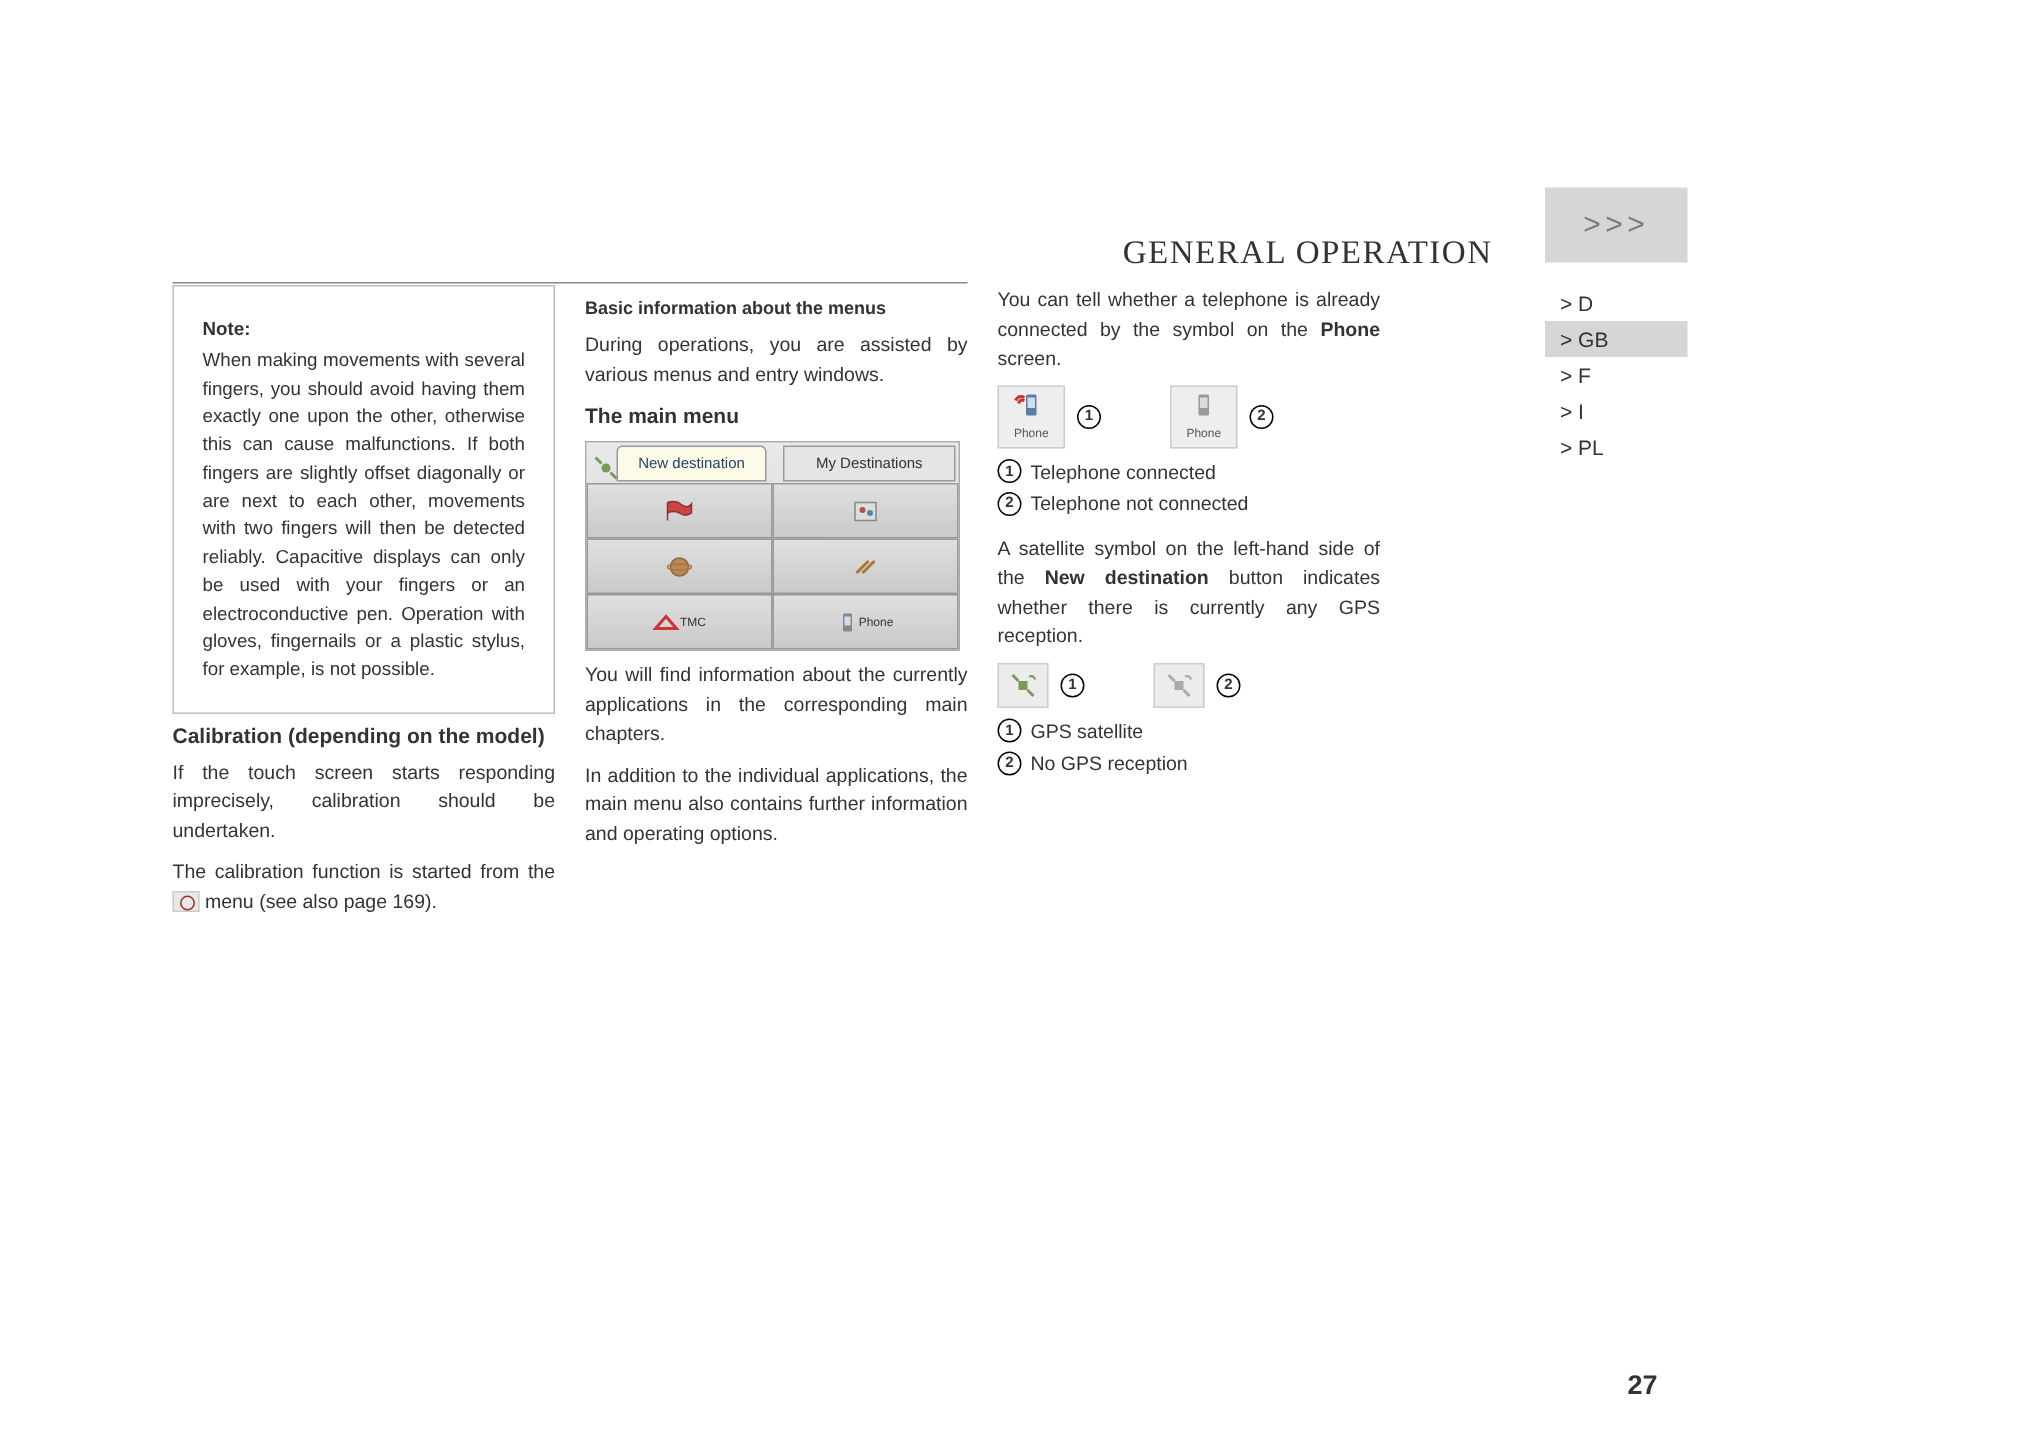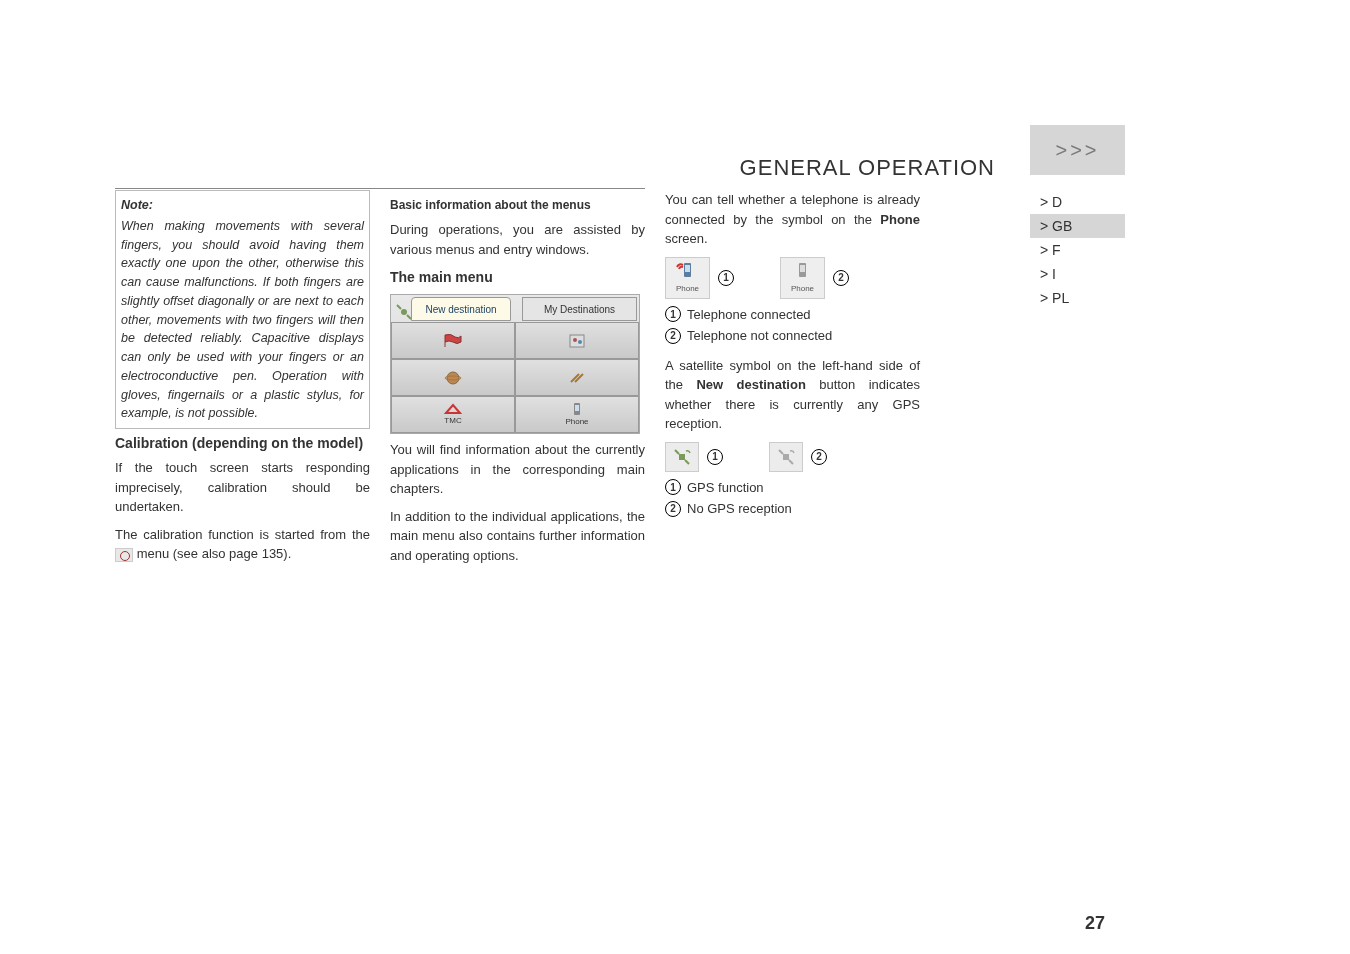--- a/index.html
+++ b/index.html
@@ -1,42 +1,42 @@
 <!DOCTYPE html>
 <html><head>
   <meta charset="utf-8">
   <style>
     * { margin: 0; padding: 0; box-sizing: border-box; }
     body { font-family: Arial, Helvetica, sans-serif; background: #fff; color: #333; width: 1350px; height: 954px; position: relative; }
     .page { width: 1120px; margin: 0 auto; position: relative; height: 954px; }
-    .header-title { position: absolute; top: 155px; right: 240px; font-size: 22px; letter-spacing: 1px; color: #333; }
+    .header-title { position: absolute; top: 155px; right: 240px; font-size: 22px; letter-spacing: 1px; color: #333; font-family: Liberation Serif, serif; }
     .header-arrows { position: absolute; top: 125px; right: 110px; width: 95px; height: 50px; background: #d6d6d6; display: flex; align-items: center; justify-content: center; color: #7a7a7a; font-size: 20px; letter-spacing: 3px; }
     .nav-right { position: absolute; top: 190px; right: 110px; width: 95px; }
     .nav-item { font-size: 14px; color: #333; padding: 4px 10px; }
     .nav-item.active { background: #d6d6d6; }
     .content { position: absolute; top: 190px; left: 0; width: 950px; display: flex; gap: 20px; }
     .col { width: 270px; font-size: 13px; line-height: 1.5; color: #333; }
     .col.col1 { width: 255px; }
     .col.col2 { width: 255px; }
     .col.col3 { width: 255px; }
     .divider-top { border-top: 1px solid #888; height: 1px; position: absolute; top: 188px; left: 0; width: 530px; }
-    .note-box { border: 1px solid #bbb; padding: 5px; font-size: 12.5px; text-align: justify; font-style: italic; }
+    .note-box { border: 1px solid #bbb; padding: 19px; font-size: 12.5px; text-align: justify; }
     .note-box b { font-weight: bold; display: block; margin-bottom: 2px; }
     h2 { font-size: 12px; font-weight: bold; margin-bottom: 6px; margin-top: 6px; }
     h3 { font-size: 14px; font-weight: bold; margin-bottom: 4px; margin-top: 4px; }
     .body-text { text-align: justify; margin-bottom: 8px; }
     .inline-icon { display: inline-block; width: 18px; height: 14px; background: #e8e8e8; border: 1px solid #ccc; vertical-align: middle; position: relative; }
     .inline-icon::after { content: ''; position: absolute; width: 8px; height: 8px; border: 1.5px solid #a0322c; border-radius: 50%; top: 2px; left: 4px; }
     .menu-img { width: 250px; height: 140px; background: linear-gradient(#e9e9e9, #d0d0d0); border: 1px solid #aaa; position: relative; margin: 6px 0; }
     .tab-left, .tab-right { position: absolute; top: 2px; height: 24px; font-size: 10px; display: flex; align-items: center; justify-content: center; border: 1px solid #999; }
     .tab-left { left: 20px; width: 100px; background: #fdfbe8; border-radius: 4px 4px 0 0; }
     .tab-right { right: 2px; width: 115px; background: #e5e5e5; }
     .tab-left .sat { position: absolute; left: -18px; top: 4px; width: 14px; height: 14px; }
     .menu-grid { position: absolute; top: 27px; left: 0; right: 0; bottom: 0; display: grid; grid-template-columns: 1fr 1fr; grid-template-rows: 1fr 1fr 1fr; }
-    .menu-cell { border: 1px solid #999; display: flex; align-items: center; justify-content: center; font-size: 8px; flex-direction: column; background: linear-gradient(#e0e0e0, #c9c9c9); }
+    .menu-cell { border: 1px solid #999; display: flex; align-items: center; justify-content: center; font-size: 8px; flex-direction: row; background: linear-gradient(#e0e0e0, #c9c9c9); }
     .phone-icon-box { width: 45px; height: 42px; background: #eee; display: inline-flex; align-items: center; justify-content: center; flex-direction: column; border: 1px solid #ccc; }
     .phone-icon-box .lbl { font-size: 8px; color: #555; margin-top: 2px; }
     .icon-row { display: flex; align-items: center; gap: 8px; margin: 6px 0; }
     .circle-num { display: inline-flex; width: 16px; height: 16px; border: 1.5px solid #000; border-radius: 50%; align-items: center; justify-content: center; font-size: 10px; font-weight: bold; }
     .legend-row { display: flex; align-items: center; gap: 6px; font-size: 13px; margin: 2px 0; }
     .sat-box { width: 34px; height: 30px; background: #ececec; border: 1px solid #ccc; display: inline-flex; align-items: center; justify-content: center; }
     .page-num { position: absolute; bottom: 20px; right: 130px; font-size: 18px; font-weight: bold; color: #333; }
     .svg-phone-color { width: 26px; height: 20px; }
     .svg-sat { width: 20px; height: 20px; }
     .map-bg { position: absolute; top: 38px; left: 30%; width: 40%; height: 70%; background: radial-gradient(circle, #8fb77a 10%, transparent 60%); opacity: 0.5; }
@@ -64,21 +64,21 @@
     <div class="col col1">
       <div class="note-box">
         <b>Note:</b>
         <span>When making movements with several fingers, you should avoid having them exactly one upon the other, otherwise this can cause malfunctions. If both fingers are slightly offset diagonally or are next to each other, movements with two fingers will then be detected reliably. Capacitive displays can only be used with your fingers or an electroconductive pen. Operation with gloves, fingernails or a plastic stylus, for example, is not possible.</span>
       </div>
       <h3>Calibration (depending on the model)</h3>
       <div class="body-text">If the touch screen starts responding imprecisely, calibration should be undertaken.</div>
       <div class="body-text">
         <span>The calibration function is started from the </span>
         <span class="inline-icon"></span>
-        <span> menu (see also page 135).</span>
+        <span> menu (see also page 169).</span>
       </div>
     </div>
 
     <div class="col col2">
       <h2>Basic information about the menus</h2>
       <div class="body-text">During operations, you are assisted by various menus and entry windows.</div>
       <h3>The main menu</h3>
 
       <div class="menu-img">
         <div class="tab-left">
@@ -195,21 +195,21 @@
             <rect x="7" y="7" width="6" height="6" fill="#aaa"></rect>
             <path d="M3 3 L7 7 M13 13 L17 17" stroke="#aaa" stroke-width="2"></path>
             <path d="M14 4 Q17 3 18 6" stroke="#aaa" stroke-width="1.5" fill="none"></path>
           </svg>
         </div>
         <span class="circle-num">2</span>
       </div>
 
       <div class="legend-row">
         <span class="circle-num">1</span>
-        <span>GPS function</span>
+        <span>GPS satellite</span>
       </div>
       <div class="legend-row">
         <span class="circle-num">2</span>
         <span>No GPS reception</span>
       </div>
     </div>
   </div>
 
   <div class="page-num">27</div>
 </div>

